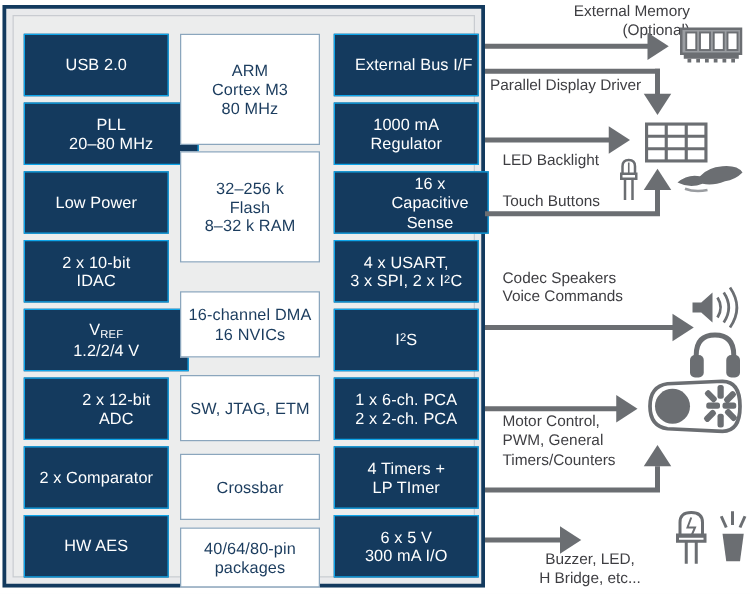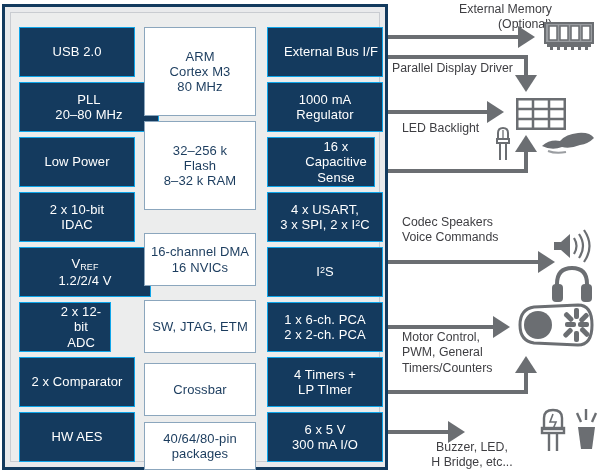--- a/index.html
+++ b/index.html
@@ -63,21 +63,21 @@
       </div>
 
     <div class="blk navy" style="left:8px;top:179px;width:116px;height:50px;">
       <span class="t">2 x 10-bit<br>IDAC</span>
       </div>
 
     <div class="blk navy" style="left:8px;top:234px;width:132px;height:50px;">
       <span class="t">V<sub>REF</sub><br>1.2/2/4 V</span>
       </div>
 
-    <div class="blk navy" style="left:8px;top:289px;width:92px;height:50px;padding-left:32px;">
+    <div class="blk navy" style="left:8px;top:289px;width:116px;height:50px;padding-left:32px;">
       <span class="t">2 x 12-bit<br>ADC</span>
       </div>
 
     <div class="blk navy" style="left:8px;top:344px;width:116px;height:50px;">
       <span class="t">2 x Comparator</span>
       </div>
 
     <div class="blk navy" style="left:8px;top:399px;width:116px;height:50px;">
       <span class="t">HW AES</span>
       </div>
@@ -107,21 +107,21 @@
       </div>
 
     <div class="blk navy" style="left:256px;top:14px;width:116px;height:50px;padding-left:12px;">
       <span class="t">External Bus I/F</span>
       </div>
 
     <div class="blk navy" style="left:256px;top:69px;width:116px;height:50px;">
       <span class="t">1000 mA<br>Regulator</span>
       </div>
 
-    <div class="blk navy" style="left:256px;top:124px;width:108px;height:50px;padding-left:30px;">
+    <div class="blk navy" style="left:256px;top:124px;width:124px;height:50px;padding-left:30px;">
       <span class="t">16 x Capacitive<br>Sense</span>
       </div>
 
     <div class="blk navy" style="left:256px;top:179px;width:116px;height:50px;">
       <span class="t">4 x USART,<br>3 x SPI, 2 x I<sup>2</sup>C</span>
       </div>
 
     <div class="blk navy" style="left:256px;top:234px;width:116px;height:50px;">
       <span class="t">I<sup>2</sup>S</span>
       </div>
@@ -186,20 +186,21 @@
   <div class="icn" style="left:106px;top:126px;">
     <svg width="18" height="36" viewBox="0 0 18 36">
       <path d="M4 14 L4 7 Q4 2 9 2 Q14 2 14 7 L14 14 Z" fill="#ffffff" stroke="#6b6e72" stroke-width="2"></path>
       <rect x="3" y="13" width="12" height="4" fill="#ffffff" stroke="#6b6e72" stroke-width="2"></rect>
       <line x1="6" y1="17" x2="6" y2="34" stroke="#6b6e72" stroke-width="2"></line>
       <line x1="12" y1="17" x2="12" y2="34" stroke="#6b6e72" stroke-width="2"></line>
       <line x1="9" y1="4" x2="9" y2="13" stroke="#6b6e72" stroke-width="1.3"></line>
     </svg>
   </div>
 
+  <div class="lbl" style="left:14px;top:154px;width:120px;">Touch Buttons</div>
   <div class="hline" style="left:0px;top:169px;width:140px;"></div>
   <div class="vline" style="left:136px;top:152px;height:19px;"></div>
   <div class="arrU" style="left:127px;top:135px;"></div>
   <div class="icn" style="left:152px;top:130px;">
     <svg width="56" height="26" viewBox="0 0 56 26">
       <path d="M2 16 Q10 9 20 11 Q26 4 38 3 Q50 2 54 8 Q48 14 40 15 Q30 19 22 17 Q12 21 2 16 Z" fill="#6b6e72"></path>
       <path d="M8 21 Q16 24 26 22" stroke="#9a9da1" stroke-width="2" fill="none"></path>
     </svg>
   </div>
 

